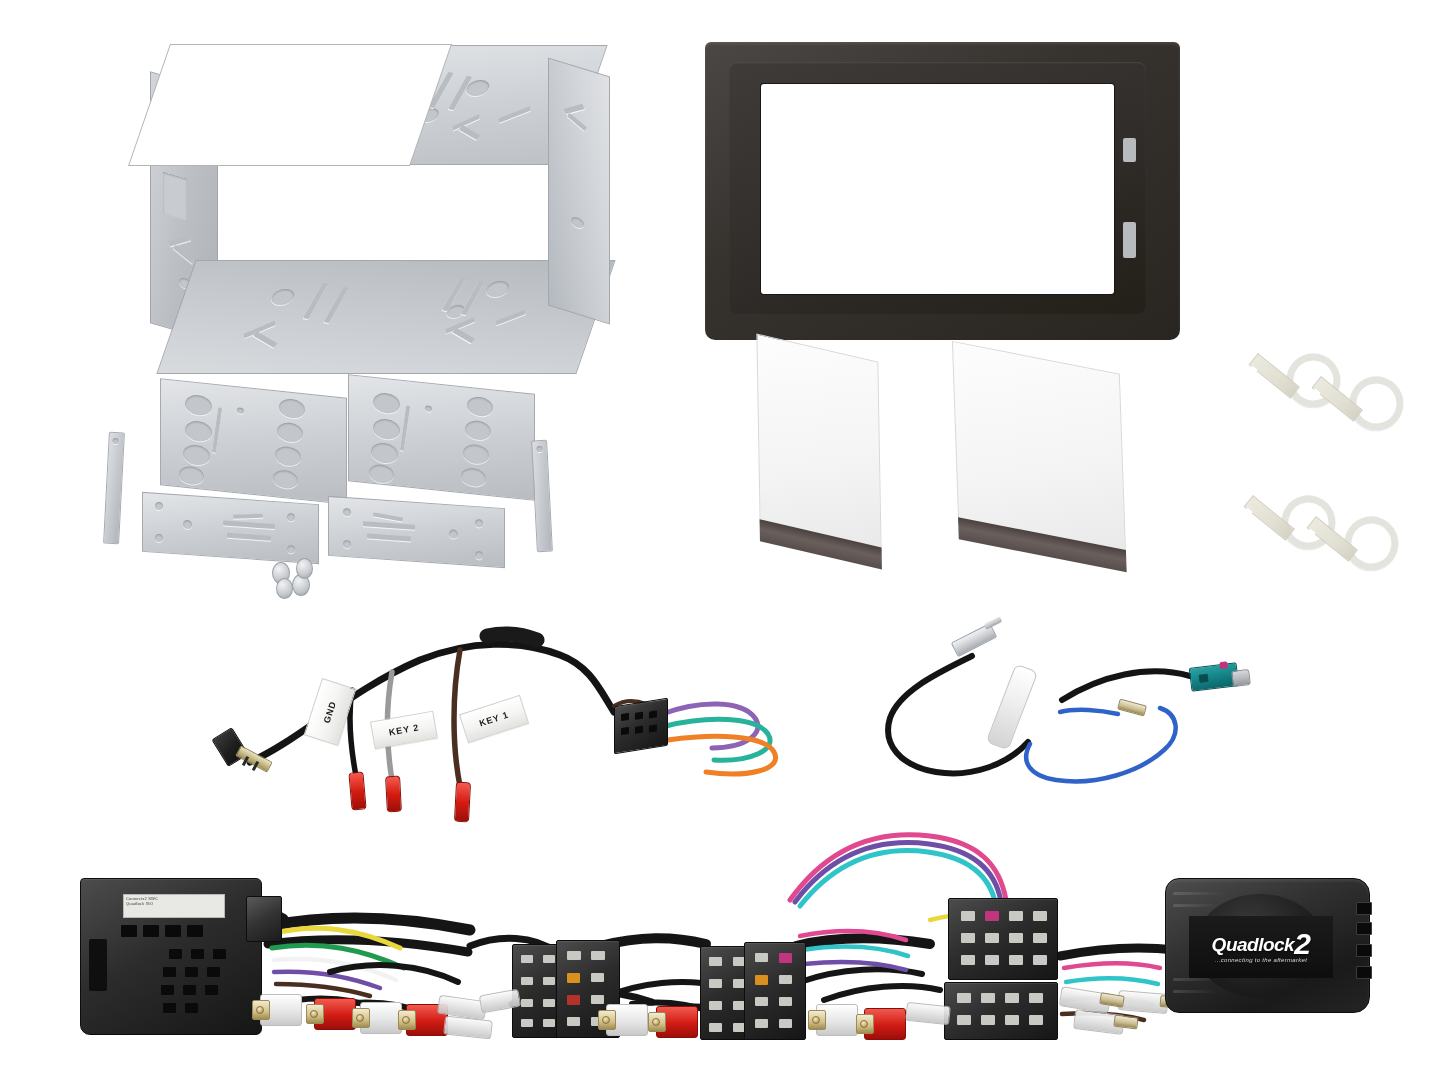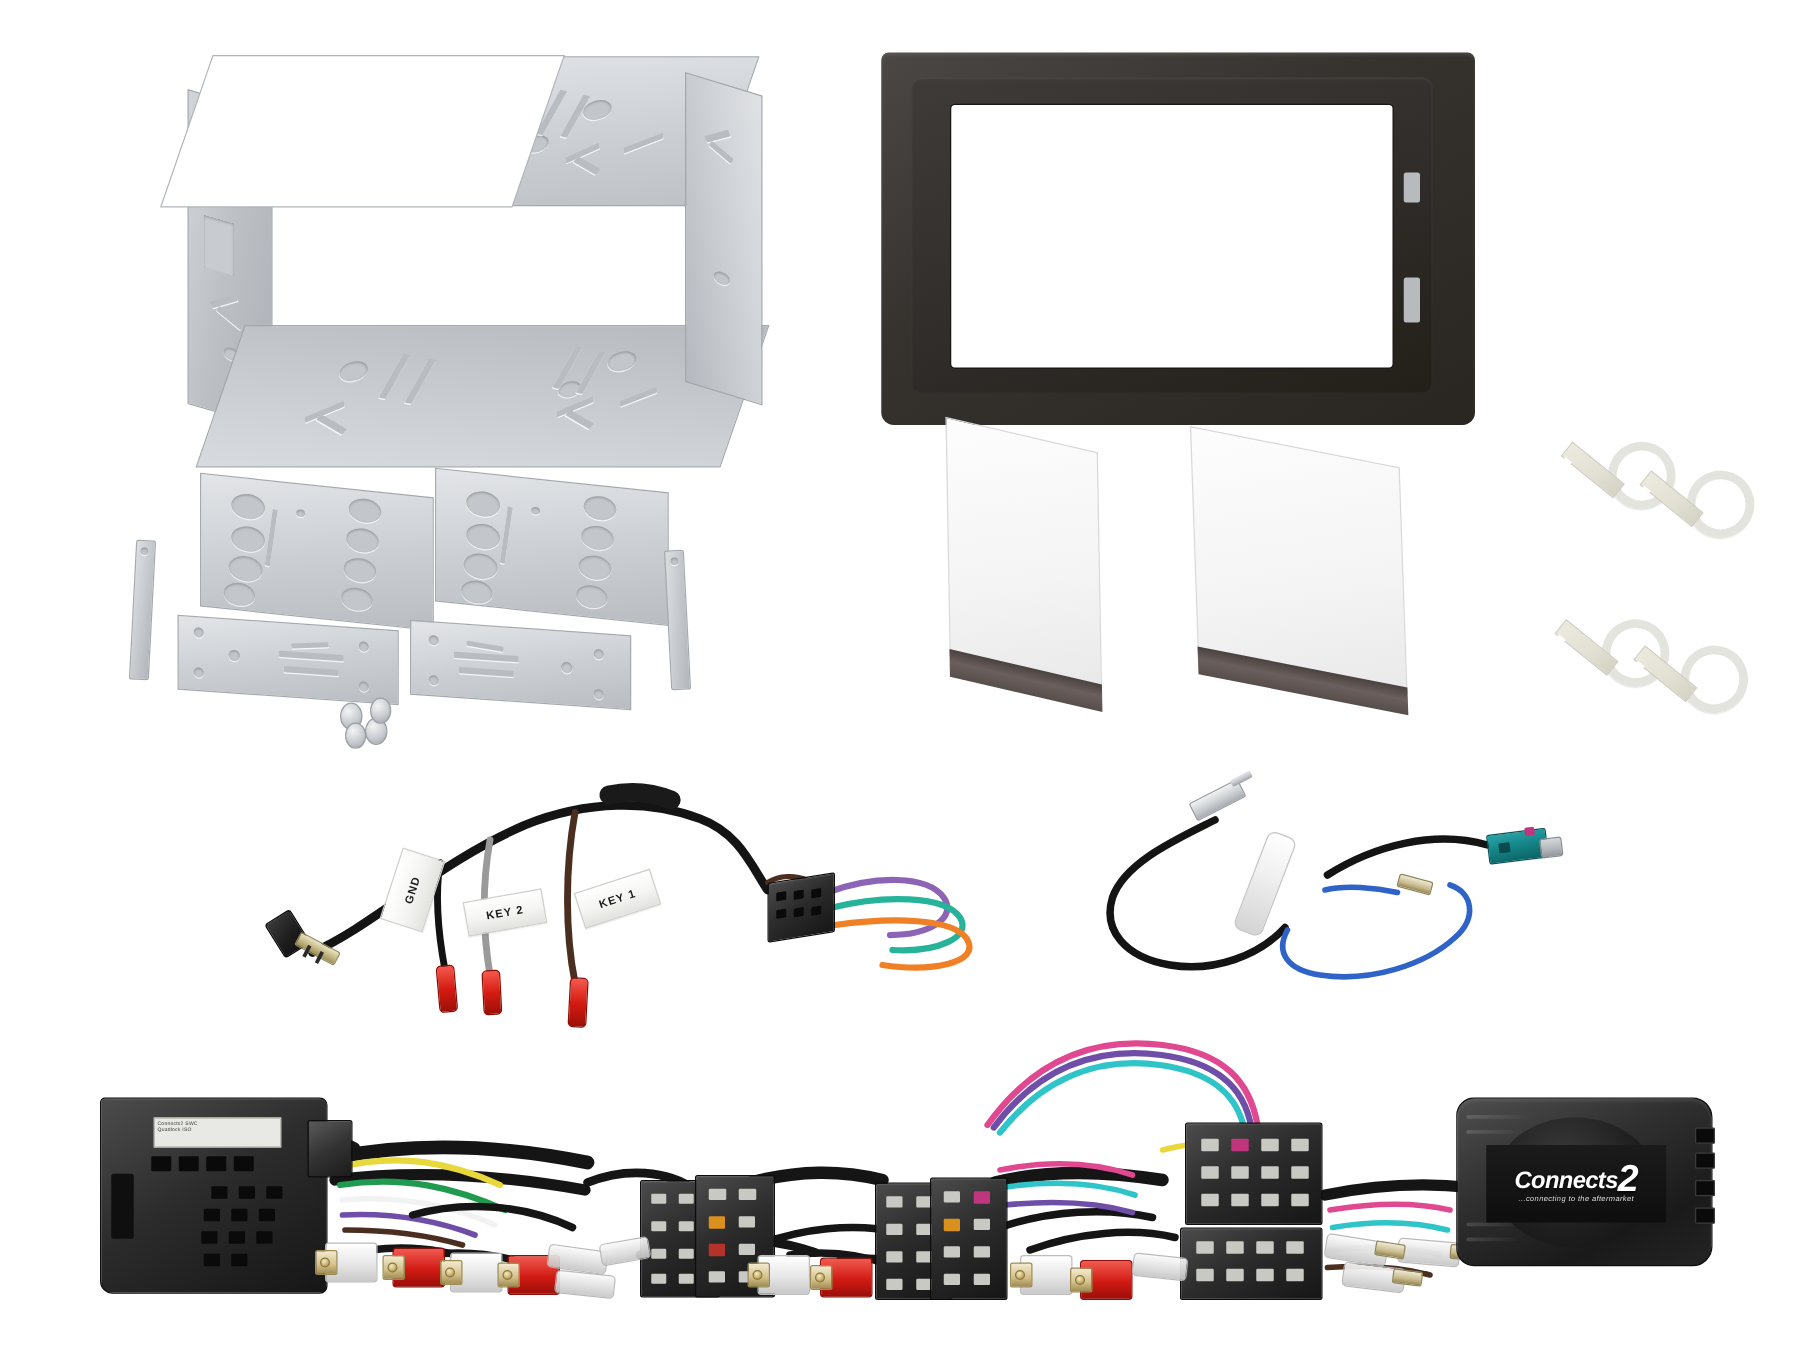--- a/index.html
+++ b/index.html
@@ -668,21 +668,21 @@
 
   <div class="abs" id="swc">
     <div class="swc-body"></div>
     <div class="swc-rib" style="left:8px;top:14px;width:52px;"></div>
     <div class="swc-rib" style="left:8px;top:26px;width:46px;"></div>
     <div class="swc-rib" style="left:8px;top:100px;width:50px;"></div>
     <div class="swc-rib" style="left:8px;top:112px;width:44px;"></div>
     <div class="swc-oval"></div>
     <div class="swc-label">
       <div class="swc-brand">
-        <span>Connects</span><span class="two">2</span>
+        <span>Quadlock</span><span class="two">2</span>
       </div>
       <div class="swc-tag">...connecting to the aftermarket</div>
     </div>
     <div class="swc-port" style="right:-2px;top:24px;width:14px;height:11px;"></div>
     <div class="swc-port" style="right:-2px;top:44px;width:14px;height:11px;"></div>
     <div class="swc-port" style="right:-2px;top:66px;width:14px;height:11px;"></div>
     <div class="swc-port" style="right:-2px;top:88px;width:14px;height:11px;"></div>
   </div>
 
 </div>

